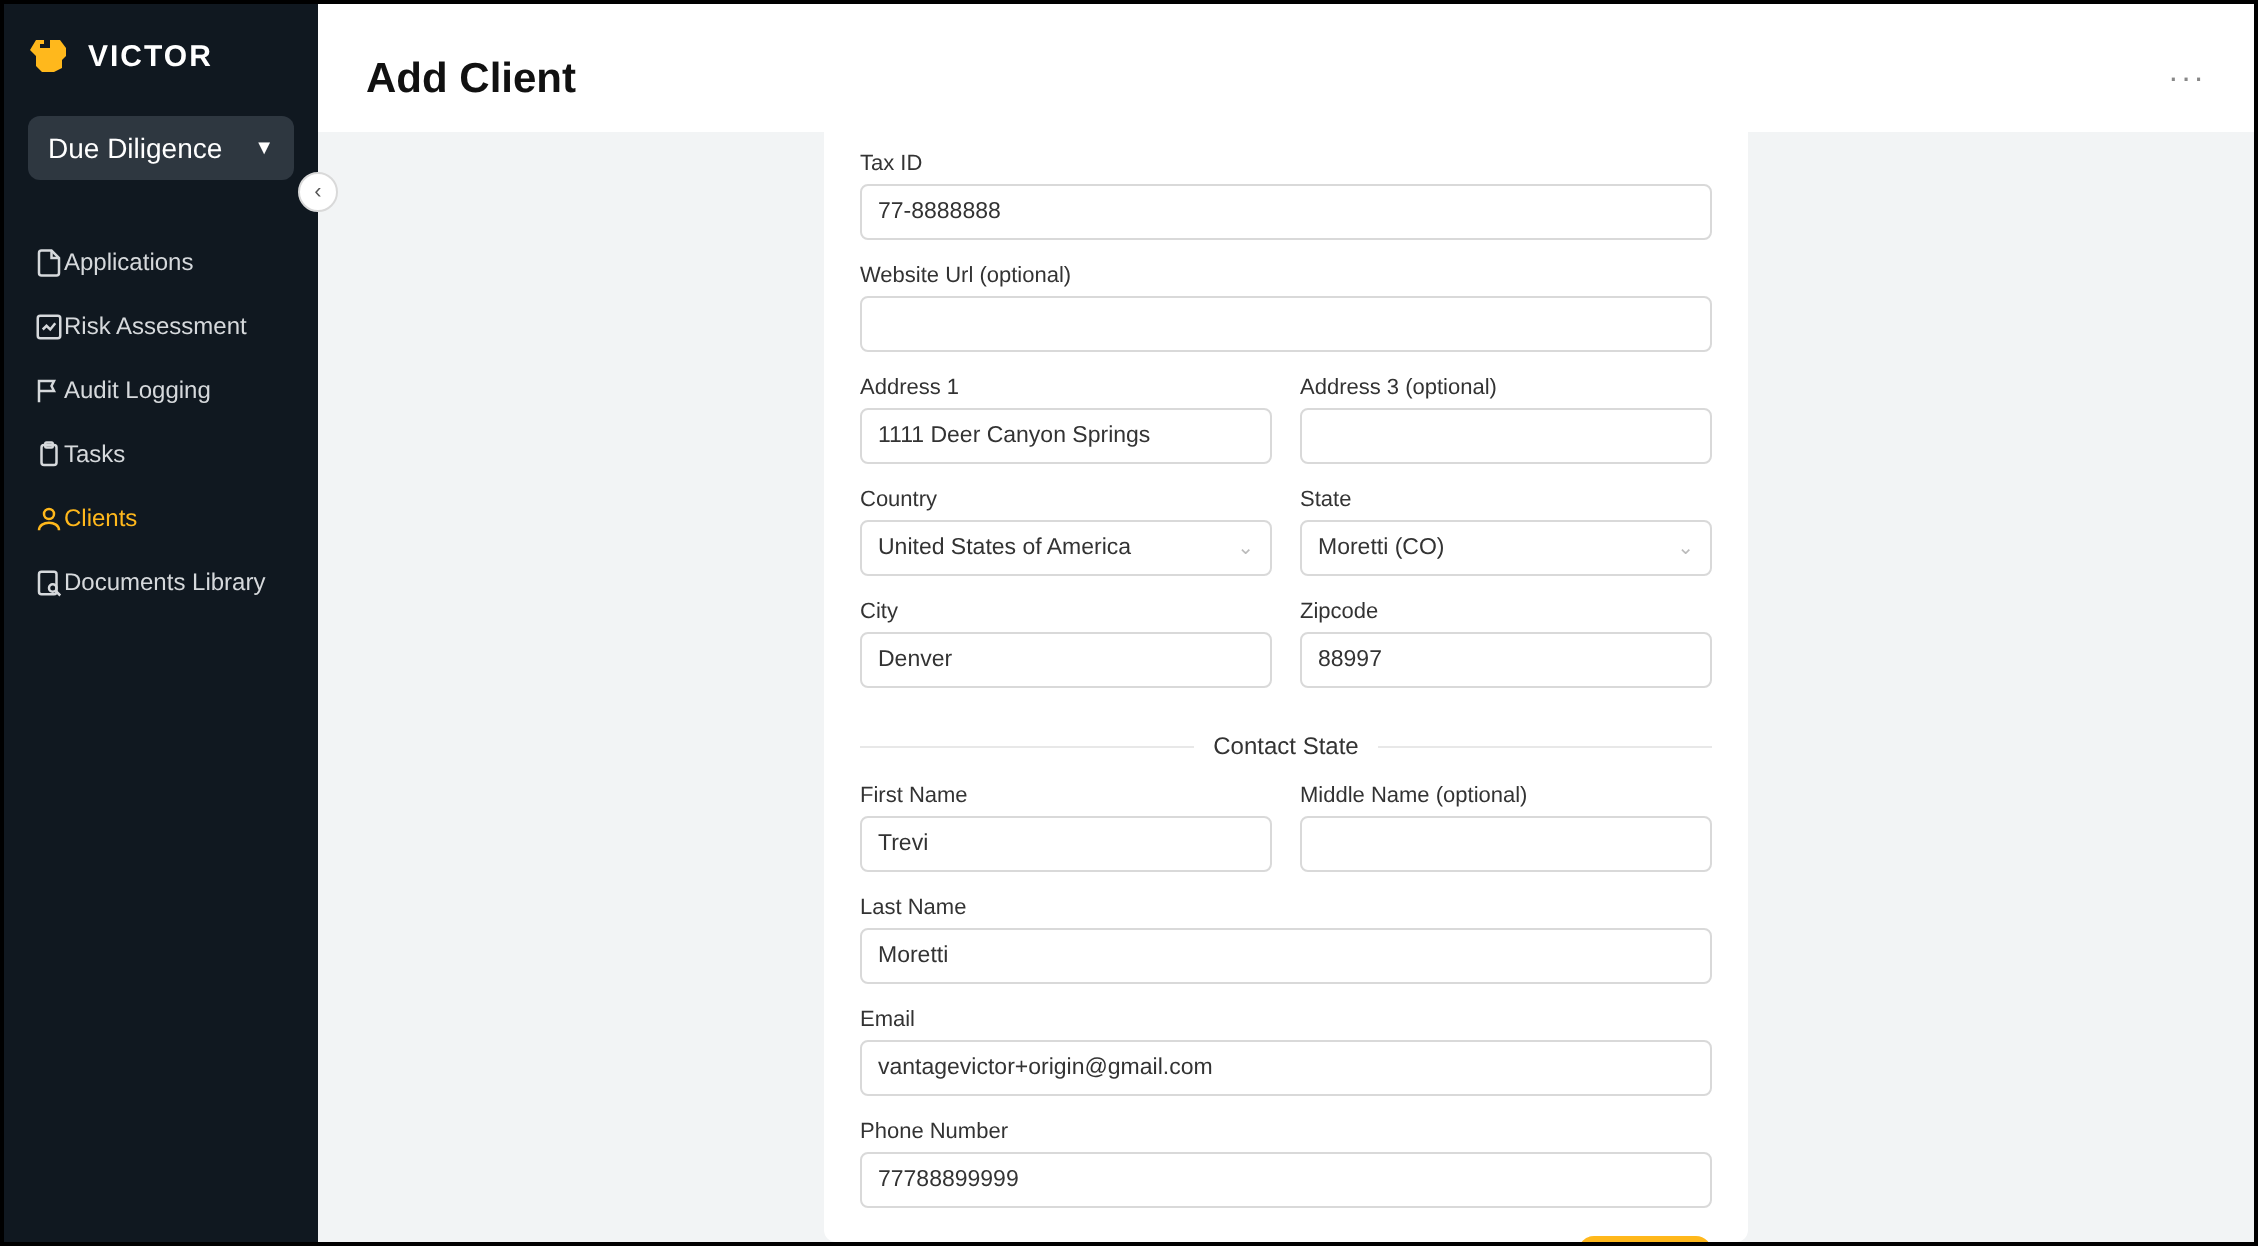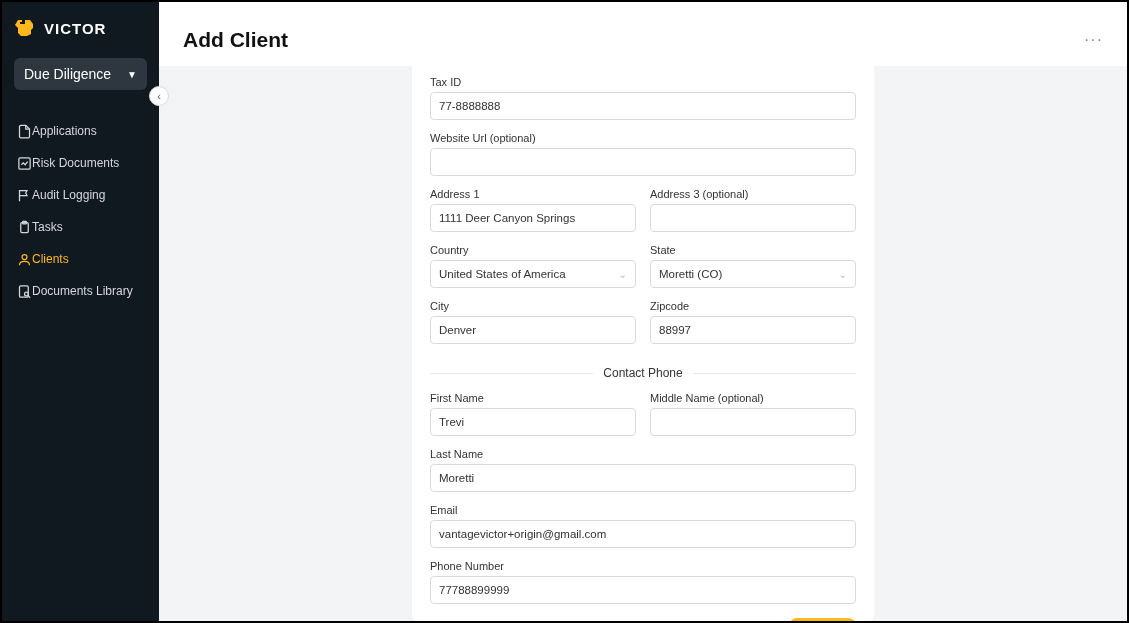--- a/index.html
+++ b/index.html
@@ -103,21 +103,21 @@
         </span>
         <span>Applications</span>
       </div>
       <div class="nav-item">
         <span class="nav-icon">
           <svg width="15" height="15" viewBox="0 0 24 24" fill="none" stroke="currentColor" stroke-width="2">
               <rect x="3" y="3" width="18" height="18" rx="2"></rect>
               <path d="M7 14l3-3 3 3 4-5"></path>
             </svg>
         </span>
-        <span>Risk Documents</span>
+        <span>Risk Assessment</span>
       </div>
       <div class="nav-item">
         <span class="nav-icon">
           <svg width="15" height="15" viewBox="0 0 24 24" fill="none" stroke="currentColor" stroke-width="2">
               <path d="M4 21V4h12l-2 4 2 4H4"></path>
             </svg>
         </span>
         <span>Audit Logging</span>
       </div>
       <div class="nav-item">
@@ -204,21 +204,21 @@
             <input class="text-input" value="Denver" style="">
           </div>
           <div class="field">
             <label class="field-label">Zipcode</label>
             <input class="text-input" value="88997" style="">
           </div>
         </div>
 
         <div class="section-divider">
           <div class="line"></div>
-          <div class="title">Contact Phone</div>
+          <div class="title">Contact State</div>
           <div class="line"></div>
         </div>
 
         <div class="row">
           <div class="field">
             <label class="field-label">First Name</label>
             <input class="text-input" value="Trevi" style="">
           </div>
           <div class="field">
             <label class="field-label">Middle Name (optional)</label>

